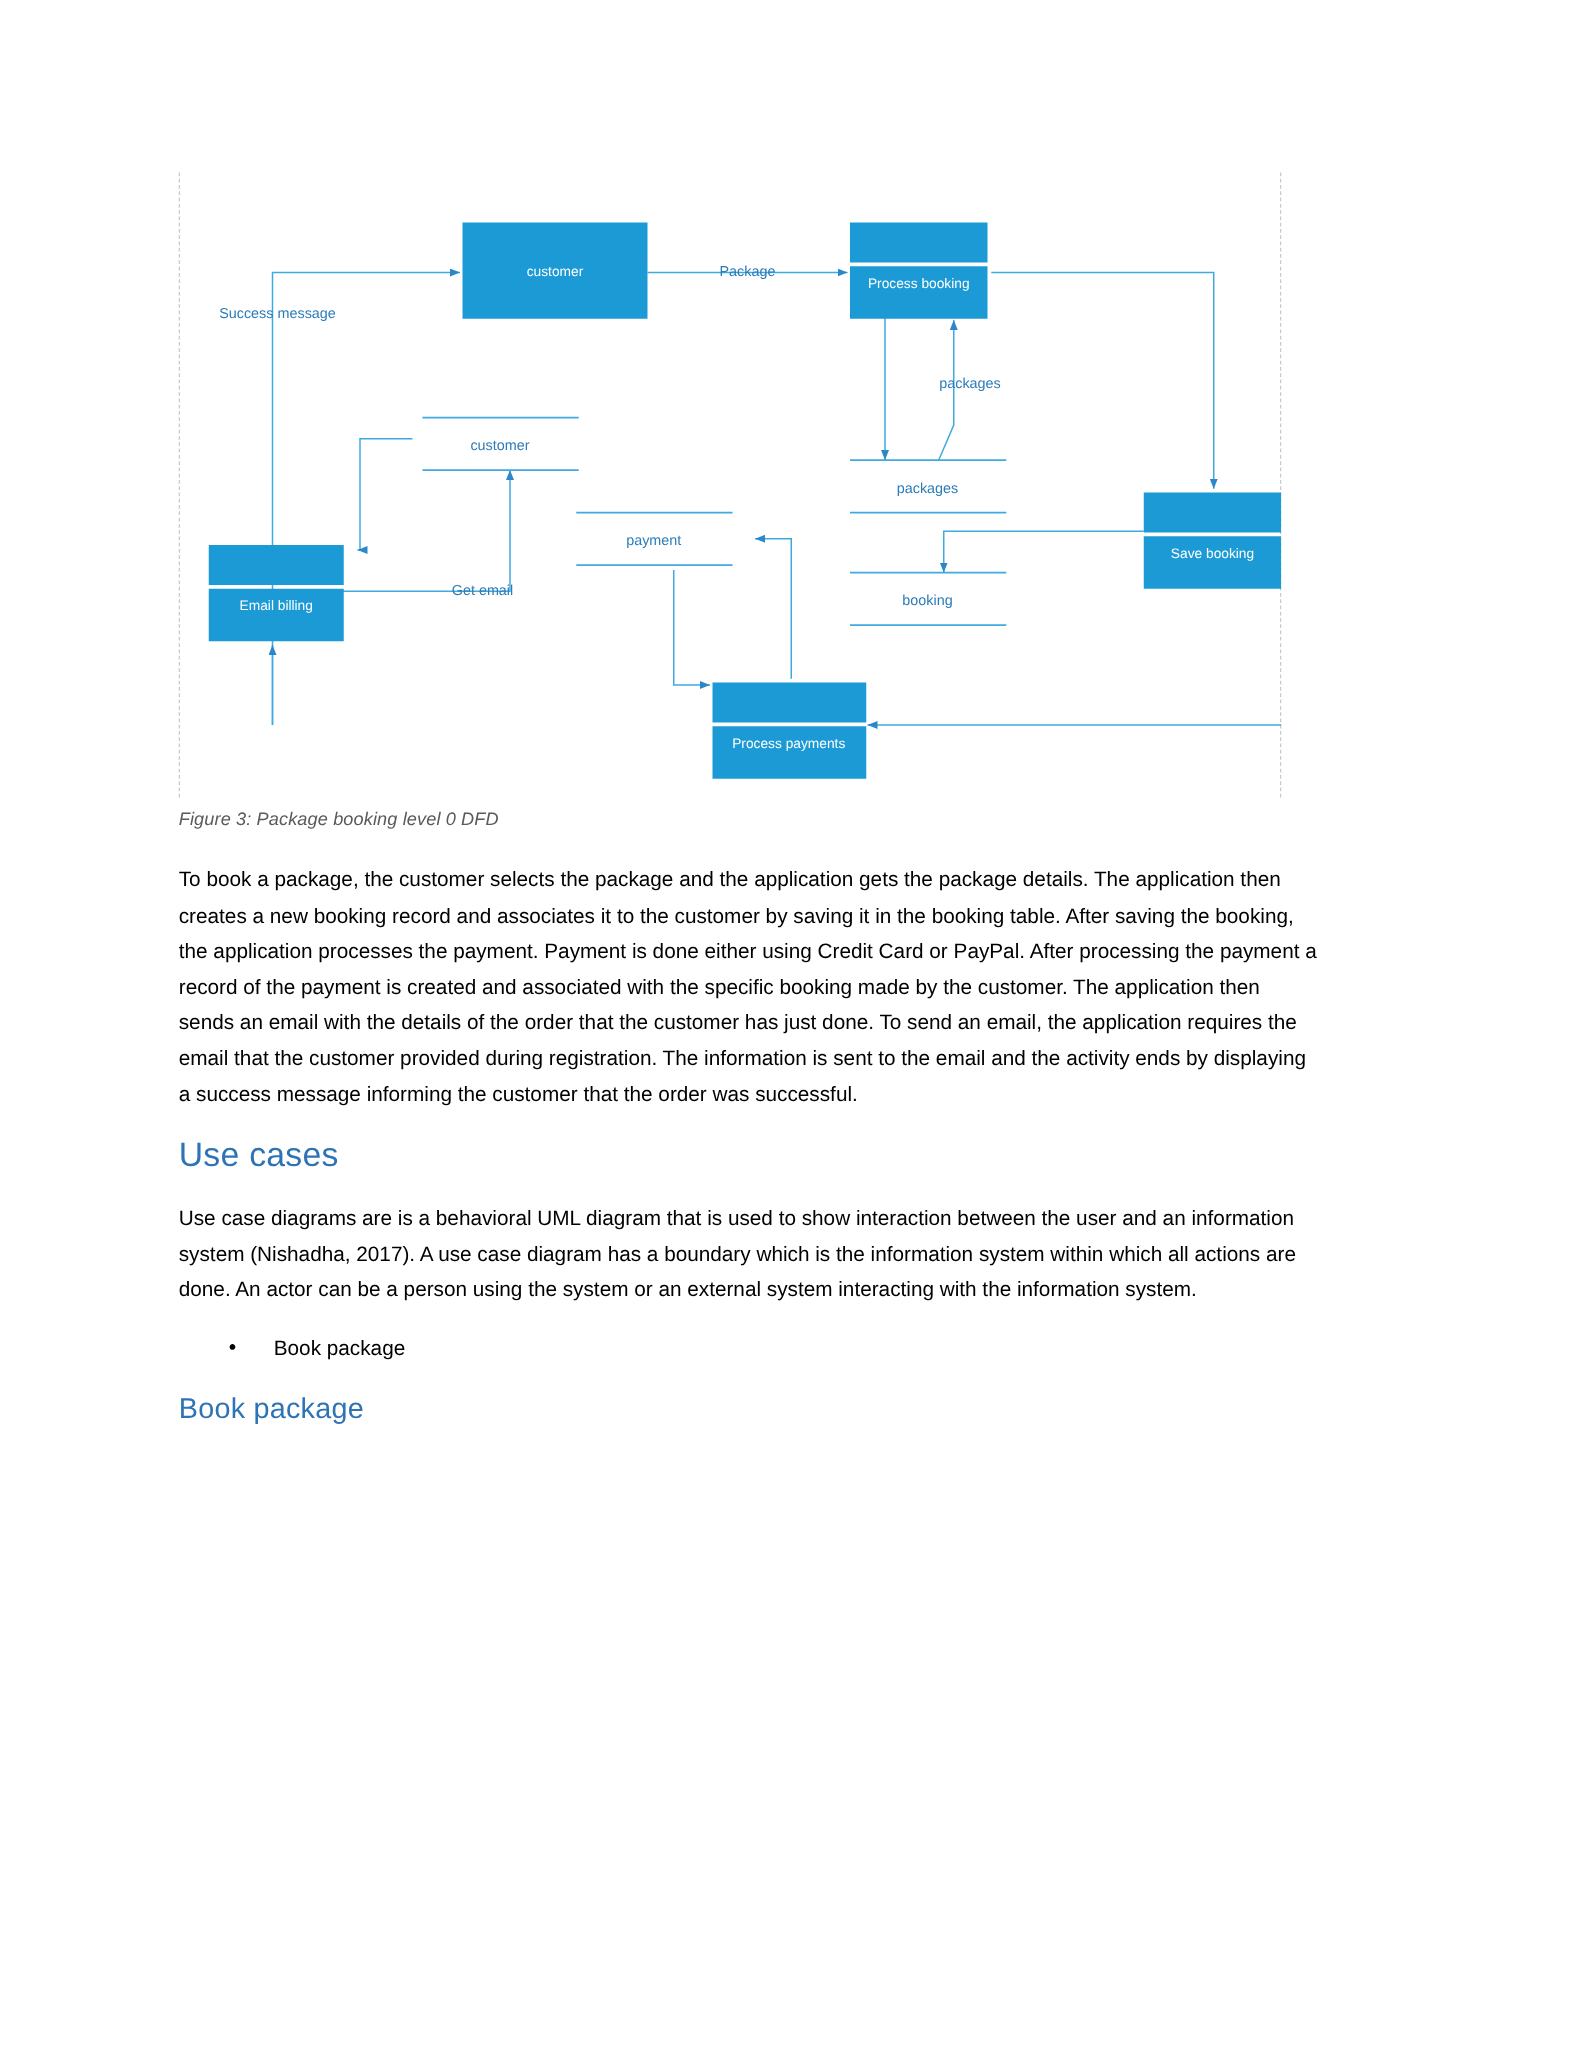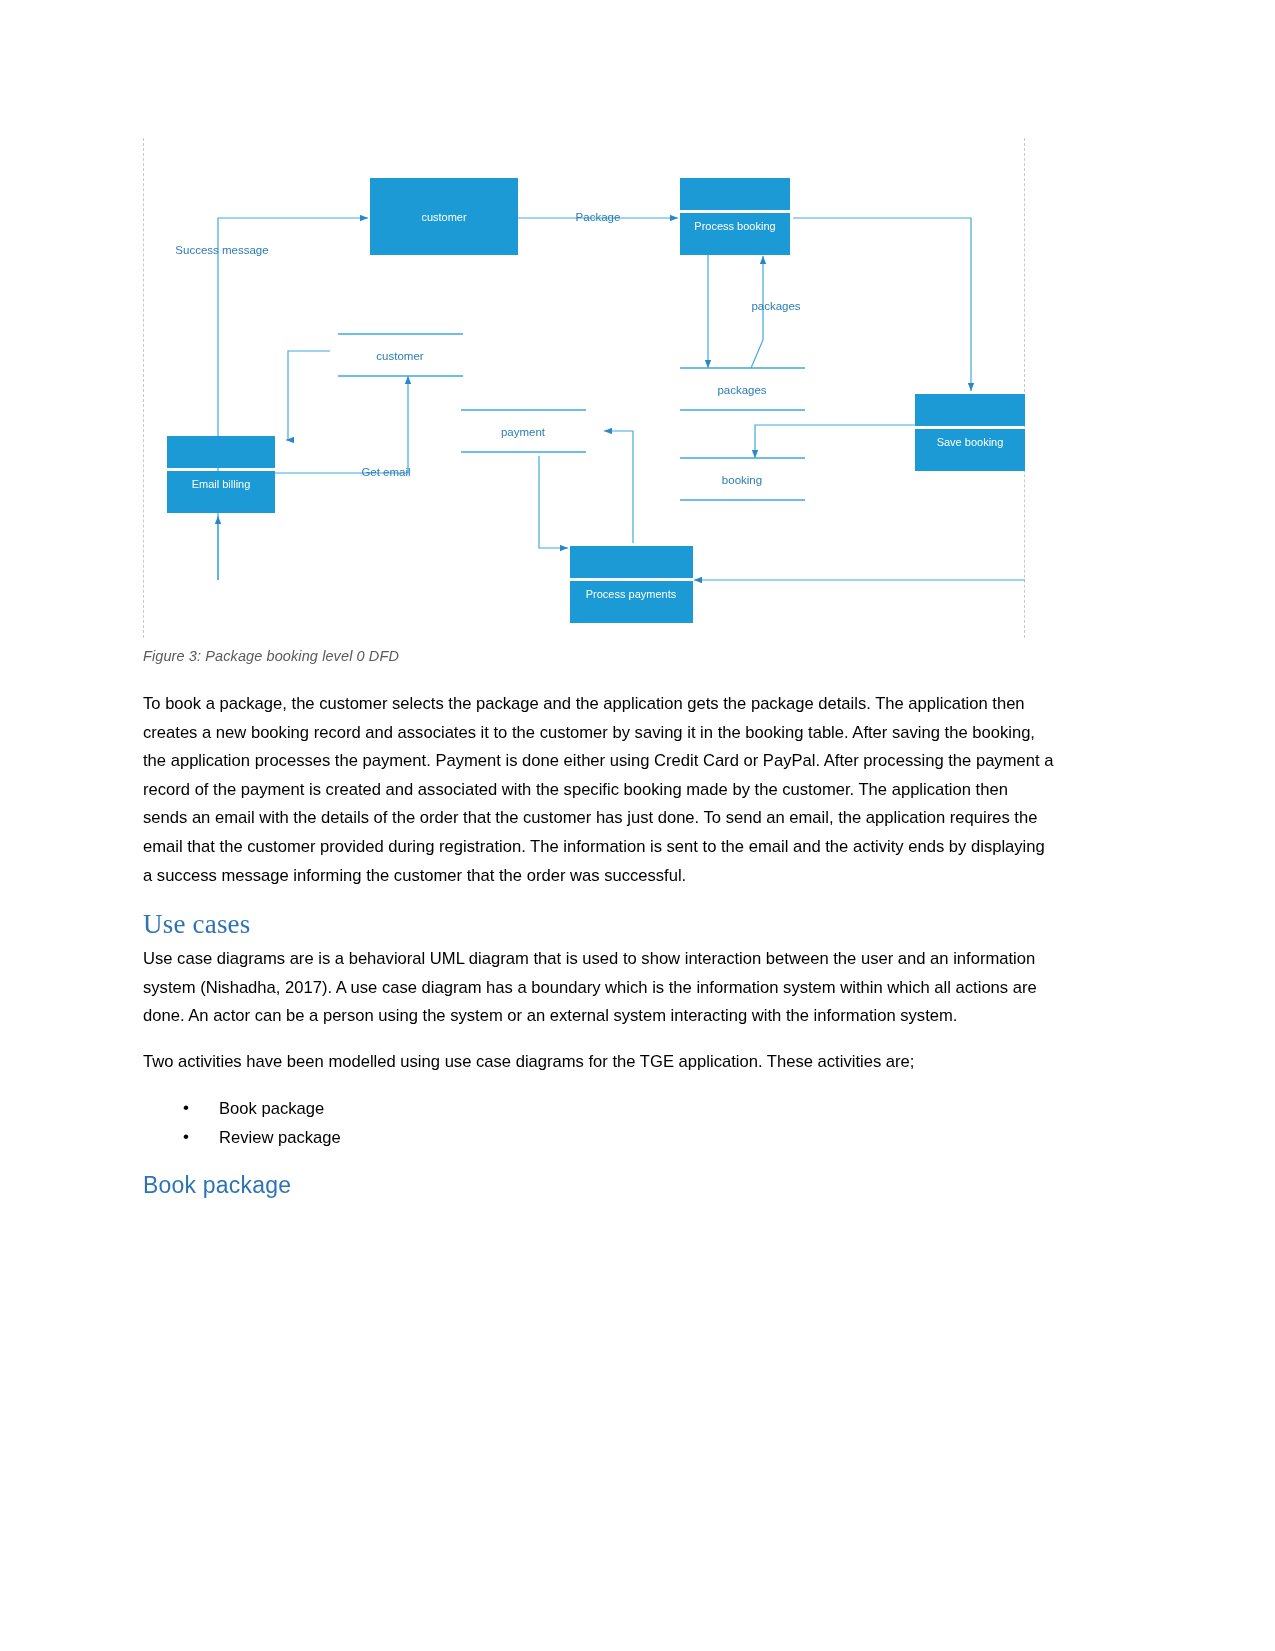--- a/index.html
+++ b/index.html
@@ -77,22 +77,22 @@
   }
   p.body {
     margin: 0 12px 17px 0;
     font-family: "Liberation Sans", sans-serif;
     font-size: 16.6px;
     line-height: 28.6px;
     color: #000000;
     text-align: left;
   }
   h2.heading {
-    margin: 14px 0 4px 0;
-    font-family: Liberation Serif, serif;
+    margin: 14px 0 20px 0;
+    font-family: Liberation Sans, sans-serif;
     font-size: 27px;
     font-weight: normal;
     color: #2e74b5;
     line-height: 34px;
     letter-spacing: 0.2px;
   }
   h3.heading3 {
     margin: 18px 0 2px 0;
     font-family: "Liberation Sans", sans-serif;
     font-size: 23px;
@@ -258,24 +258,22 @@
   <div class="figure-caption">Figure 3: Package booking level 0 DFD</div>
 
   <div class="body-col">
 
     <p class="body">To book a package, the customer selects the package and the application gets the package details. The application then creates a new booking record and associates it to the customer by saving it in the booking table. After saving the booking, the application processes the payment. Payment is done either using Credit Card or PayPal. After processing the payment a record of the payment is created and associated with the specific booking made by the customer. The application then sends an email with the details of the order that the customer has just done. To send an email, the application requires the email that the customer provided during registration. The information is sent to the email and the activity ends by displaying a success message informing the customer that the order was successful.</p>
 
     <h2 class="heading">Use cases</h2>
 
     <p class="body">Use case diagrams are is a behavioral UML diagram that is used to show interaction between the user and an information system (Nishadha, 2017). A use case diagram has a boundary which is the information system within which all actions are done. An actor can be a person using the system or an external system interacting with the information system.</p>
 
-    <p class="body">Two activities have been modelled using use case diagrams for the TGE application. These activities are;</p>
 
     <ul class="bullets">
       <li>Book package</li>
-      <li>Review package</li>
     </ul>
 
     <h3 class="heading3">Book package</h3>
 
   </div>
 
 </div>
 
 </body></html>

